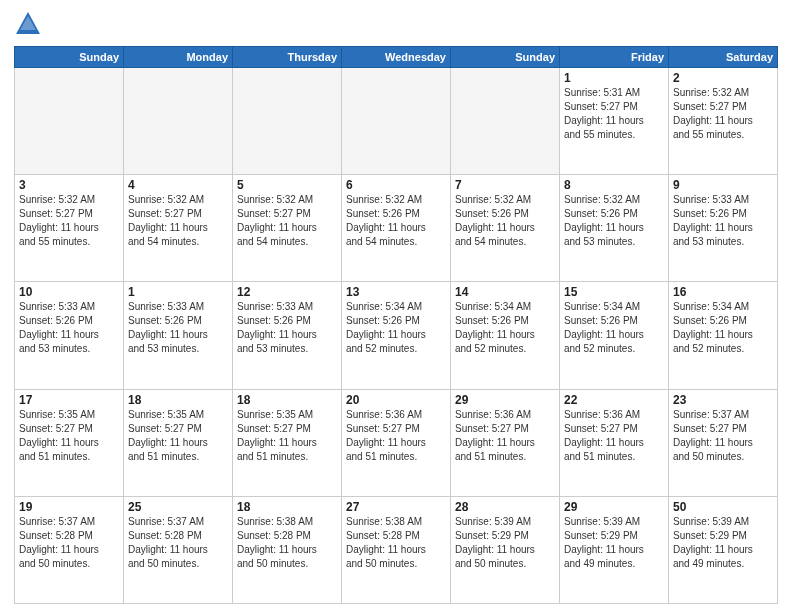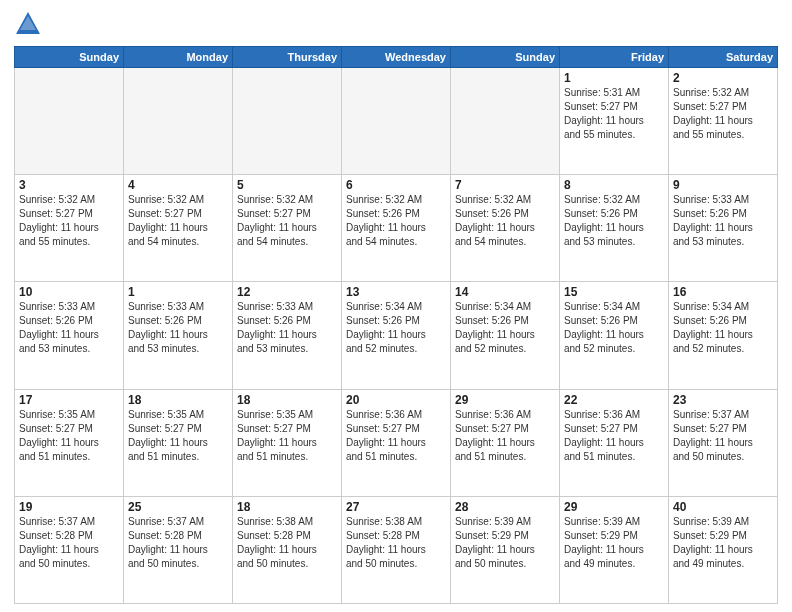--- a/index.html
+++ b/index.html
@@ -350,21 +350,21 @@
 and 50 minutes.</div>
           </td>
           <td>
             <span class="day-number">29</span>
             <div class="day-info" style="white-space: pre-line;">Sunrise: 5:39 AM
 Sunset: 5:29 PM
 Daylight: 11 hours
 and 49 minutes.</div>
           </td>
           <td>
-            <span class="day-number">40</span>
+            <span class="day-number">50</span>
             <div class="day-info" style="white-space: pre-line;">Sunrise: 5:39 AM
 Sunset: 5:29 PM
 Daylight: 11 hours
 and 49 minutes.</div>
           </td>
         </tr>
       </tbody>
   </table>
 </div>
 

